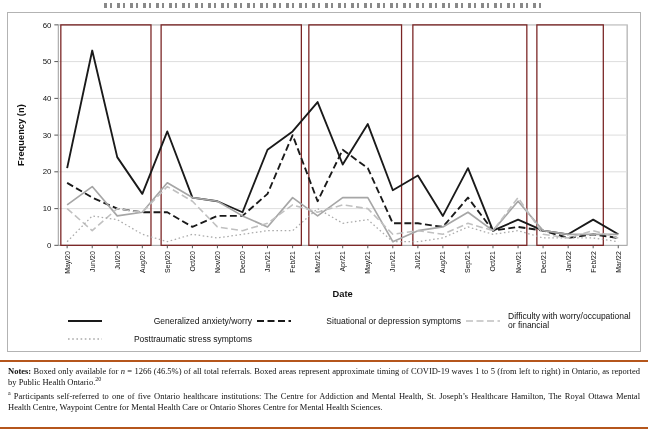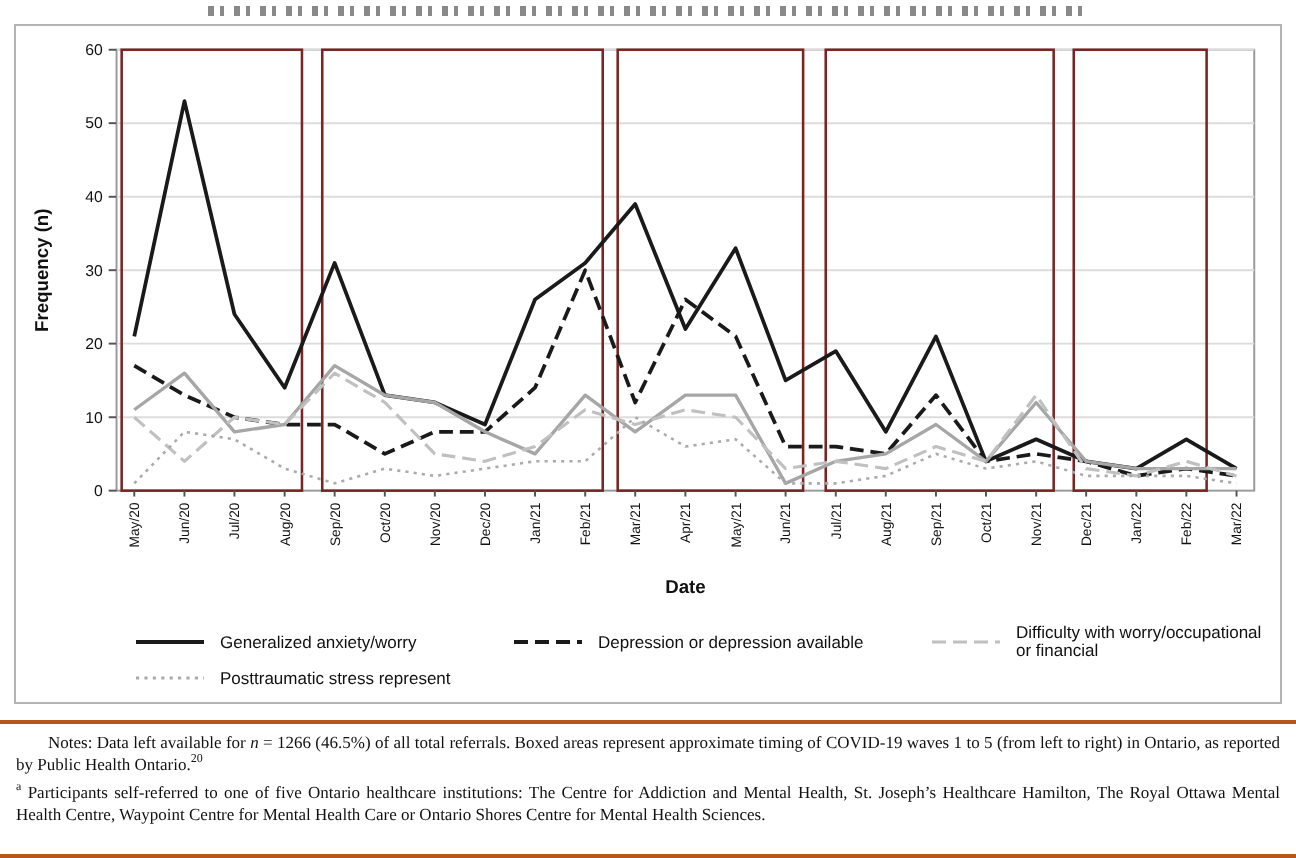--- a/index.html
+++ b/index.html
@@ -18,33 +18,33 @@
     margin:2px 7px 8px;border:1px solid #b3b3b3;background:#fff;
     padding:4px 5px 5px;
   }
   .chart-wrap{line-height:0;}
   .chart-wrap svg text{font-family:"Liberation Sans",sans-serif;}
   .legend{
     display:grid;grid-template-columns:185px 205px 1fr;
     row-gap:5px;column-gap:4px;
     padding:4px 4px 2px 54px;line-height:1;
   }
-  .lgi{display:flex;align-items:center;gap:7px;}
+  .lgi{display:flex;align-items:center;gap:7px;justify-content:space-between;}
   .lgi svg{flex:0 0 auto;}
   .lgt{font-size:8.5px;color:#111;}
   .rule{height:2px;flex:0 0 auto;}
   .rule-bottom{margin-top:auto;}
   .notes-block{
     padding:4px 8px 5px;font-family:"Liberation Serif",serif;
     font-size:8.5px;line-height:1.3;text-align:justify;
   }
   .notes-p{margin:0 0 3px;}
   .foot-p{margin:0;}
   sup{font-size:6px;line-height:0;}
-  .nlabel{font-weight:normal;margin-left:16px;}
+  .nlabel{font-weight:bold;}
   .ital{font-style:italic;}
 </style>
 </head>
 <body>
 
 <div class="top-crop"></div>
 
 <div class="figure-box">
   <div class="chart-wrap"><svg viewBox="0 0 632 296" width="100%" xmlns="http://www.w3.org/2000/svg">
         <rect x="46" y="8" width="578" height="224" fill="#ffffff" stroke="#9a9a9a" stroke-width="1"></rect>
@@ -131,37 +131,37 @@
       <div class="lgi">
         <svg width="36" height="10">
           <line x1="1" y1="5" x2="35" y2="5" stroke="#1a1a1a" stroke-width="1.9" stroke-dasharray=""></line>
         </svg>
         <span class="lgt">Generalized anxiety/worry</span>
       </div>
       <div class="lgi">
         <svg width="36" height="10">
           <line x1="1" y1="5" x2="35" y2="5" stroke="#1a1a1a" stroke-width="1.9" stroke-dasharray="7 3.5"></line>
         </svg>
-        <span class="lgt">Depression or depression available</span>
+        <span class="lgt">Situational or depression symptoms</span>
       </div>
       <div class="lgi">
         <svg width="36" height="10">
           <line x1="1" y1="5" x2="35" y2="5" stroke="#c0c0c0" stroke-width="1.6" stroke-dasharray="7 3.5"></line>
         </svg>
         <span class="lgt">Difficulty with worry/occupational or financial</span>
       </div>
       <div class="lgi">
         <svg width="36" height="10">
           <line x1="1" y1="5" x2="35" y2="5" stroke="#ababab" stroke-width="1.5" stroke-dasharray="1.6 2.6"></line>
         </svg>
-        <span class="lgt">Posttraumatic stress represent</span>
+        <span class="lgt">Posttraumatic stress symptoms</span>
       </div>
     </div>
 </div>
 
 <div class="rule" style="background: rgb(181, 86, 28);"></div>
 
 <div class="notes-block">
-  <p class="notes-p"><span class="nlabel">Notes:</span><span> Data left available for </span><span class="ital">n</span><span> = 1266 (46.5%) of all total referrals. Boxed areas represent approximate timing of COVID-19 waves 1 to 5 (from left to right) in Ontario, as reported by Public Health Ontario.</span><sup>20</sup></p>
+  <p class="notes-p"><span class="nlabel">Notes:</span><span> Boxed only available for </span><span class="ital">n</span><span> = 1266 (46.5%) of all total referrals. Boxed areas represent approximate timing of COVID-19 waves 1 to 5 (from left to right) in Ontario, as reported by Public Health Ontario.</span><sup>20</sup></p>
   <p class="foot-p"><sup>a</sup><span> Participants self-referred to one of five Ontario healthcare institutions: The Centre for Addiction and Mental Health, St. Joseph’s Healthcare Hamilton, The Royal Ottawa Mental Health Centre, Waypoint Centre for Mental Health Care or Ontario Shores Centre for Mental Health Sciences.</span></p>
 </div>
 
 <div class="rule rule-bottom" style="background: rgb(181, 86, 28);"></div>
 
 </body></html>

